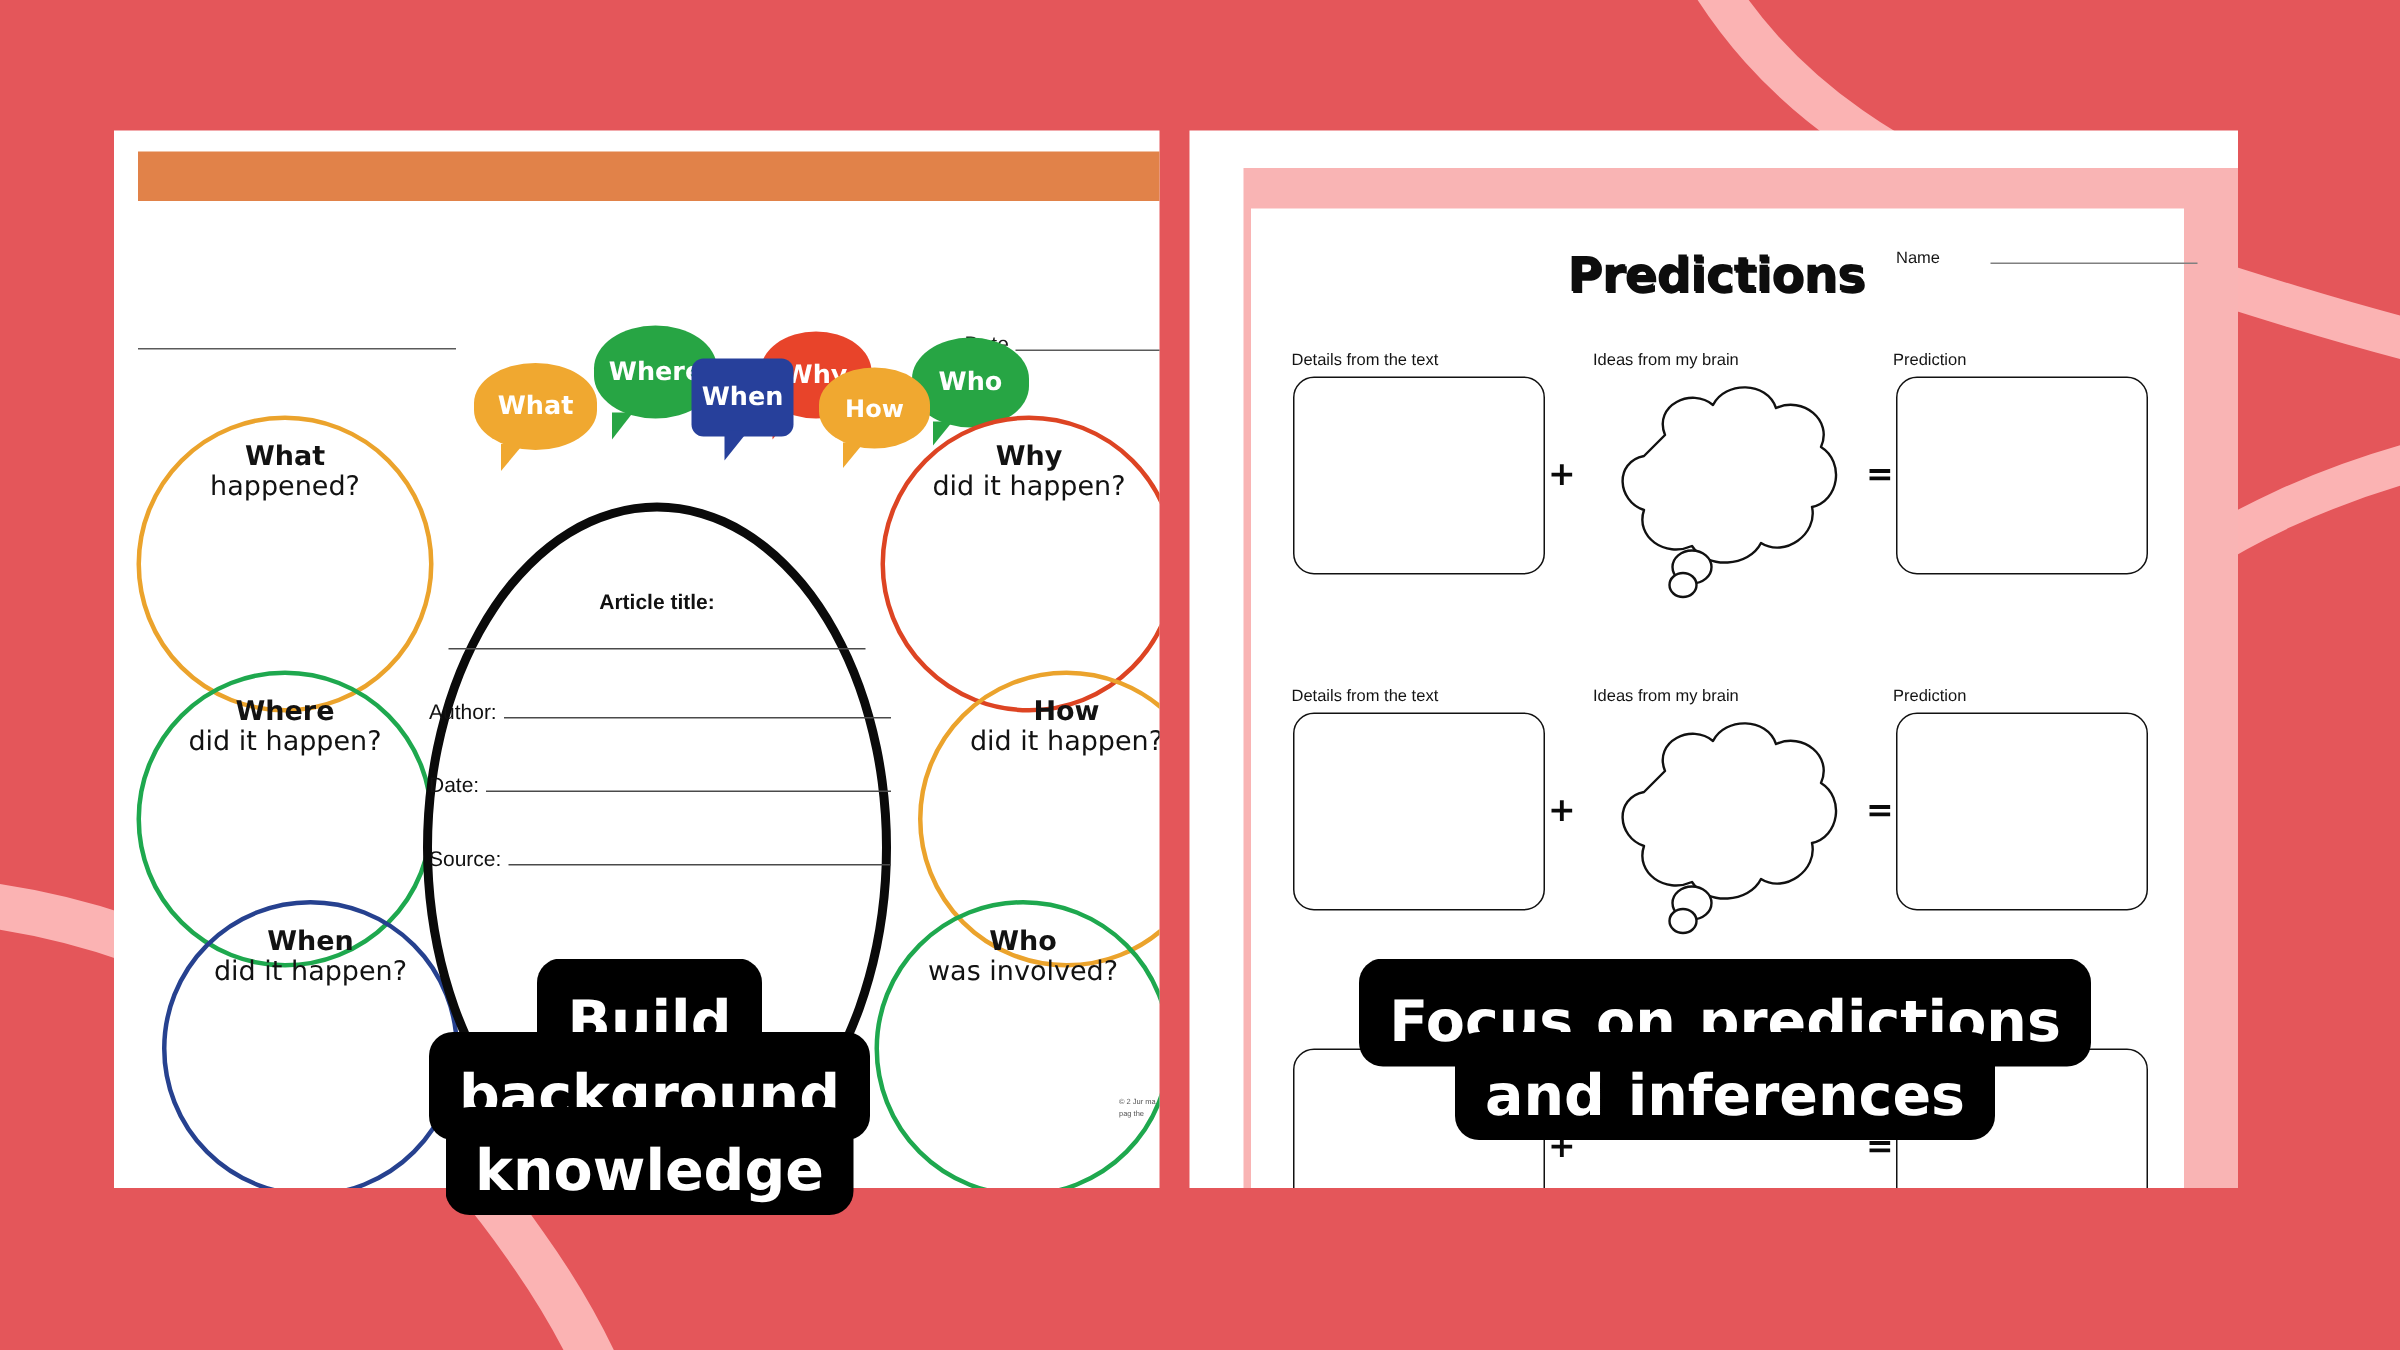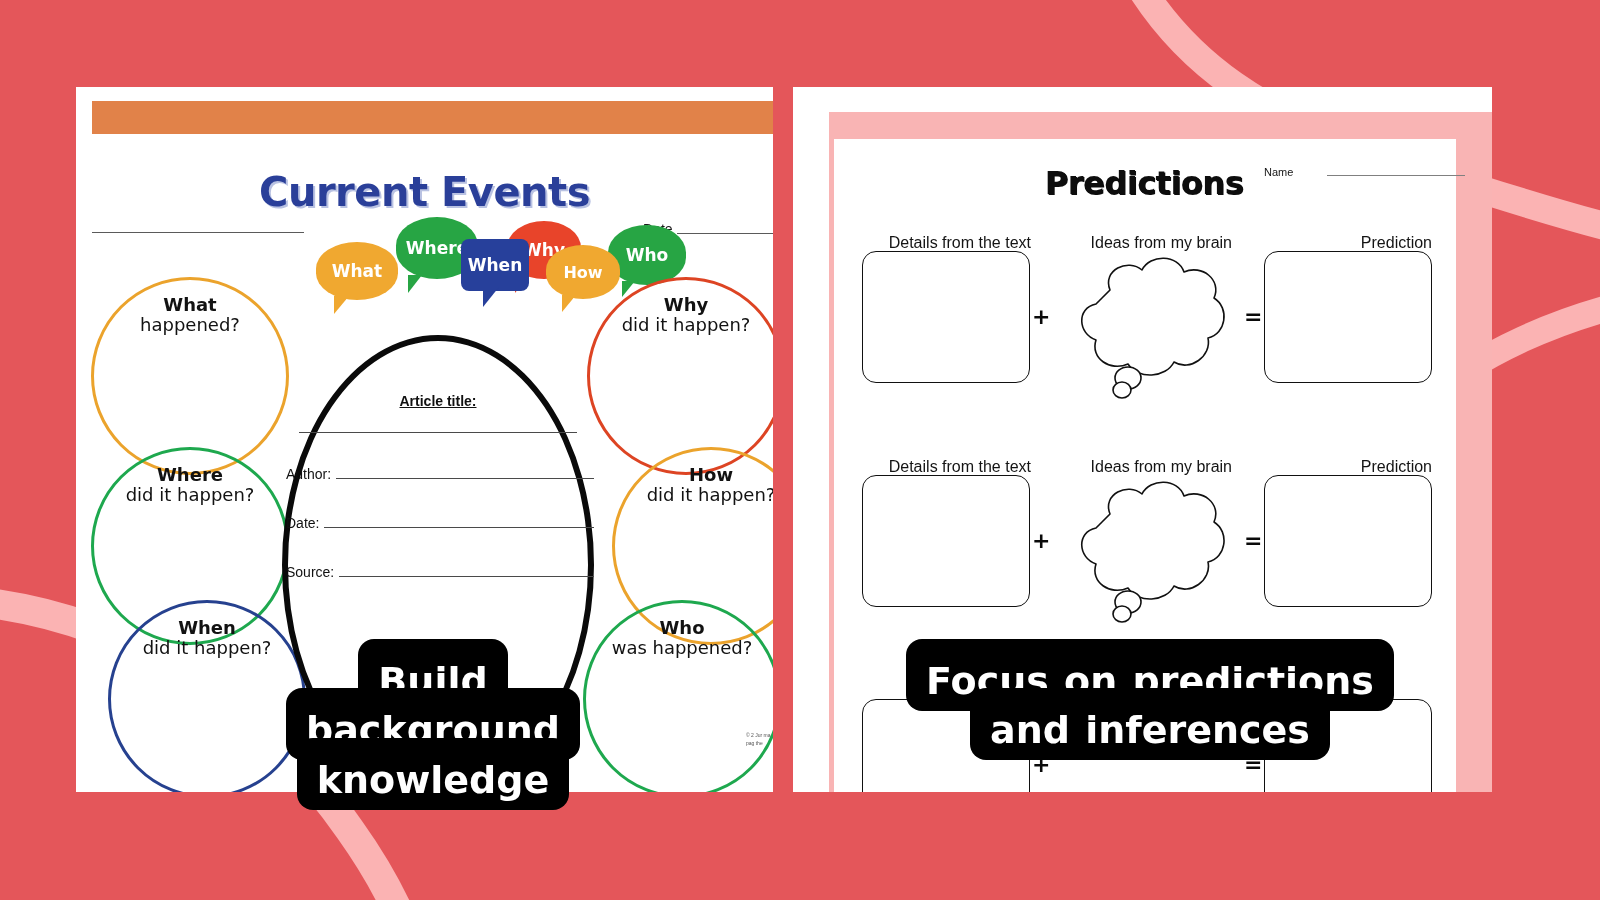--- a/index.html
+++ b/index.html
@@ -137,21 +137,20 @@
     left: 206px; top: 248px;
     width: 312px; height: 460px;
     z-index: 4;
     padding-top: 58px;
   }
   #article-title-label {
     text-align: center;
     font-size: 14px;
     font-weight: 600;
     color: #111;
-    text-decoration: underline;
   }
   #article-title-rule {
     margin: 23px auto 0 auto;
     width: 278px;
     border-bottom: 1.4px solid #4a4a4a;
   }
   .field-row {
     display: flex;
     align-items: flex-end;
     font-size: 14px;
@@ -213,22 +212,22 @@
     display: inline-block;
     width: 138px;
     border-bottom: 1.6px solid #808080;
     margin-bottom: 2px;
   }
 
   .pred-row { position: absolute; left: 28px; width: 570px; height: 175px; }
   .col-cap {
     position: absolute;
     top: 0;
-    text-align: right;
-    font-size: 16px;
+    text-align: left;
+    font-size: 11px;
     color: #141414;
     width: 170px;
   }
   .detail-box, .prediction-box {
     position: absolute;
     top: 17px;
     width: 168px; height: 132px;
     border: 1.4px solid #111;
     border-radius: 14px;
     background: #fff;
@@ -285,21 +284,20 @@
   <svg class="swoosh-layer" width="1600" height="900" viewBox="0 0 1600 900">
     <path d="M1130 -30 C 1180 60, 1260 120, 1420 170 C 1500 196, 1560 215, 1620 230" stroke="#fbb3b3" stroke-width="28" fill="none" stroke-linecap="round"></path>
     <path d="M1640 300 C 1560 318, 1480 352, 1420 404 C 1380 440, 1352 486, 1340 540" stroke="#fbb3b3" stroke-width="26" fill="none" stroke-linecap="round"></path>
     <path d="M-40 600 C 120 612, 260 700, 350 830 C 380 872, 398 908, 410 940" stroke="#fbb3b3" stroke-width="30" fill="none" stroke-linecap="round"></path>
   </svg>
 
   <div id="left-card">
 
     <div id="orange-bar"></div>
 
-    <div id="ce-title">Current Events</div>
 
     <div id="name-rule"></div>
 
     <div id="date-group">
       <span>Date</span>
       <span class="rule"></span>
     </div>
 
     <div id="bubbles">
 
@@ -373,21 +371,21 @@
     <div class="node" style="left:536px; top:360px; width:198px; height:198px; border-width:3.5px; border-color:#eba32c; z-index:2;">
       <div class="node-label" style="top:16px;">
         <span class="big">How</span>
         <span class="small">did it happen?</span>
       </div>
     </div>
 
     <div class="node" style="left:507px; top:513px; width:198px; height:198px; border-width:3.5px; border-color:#1ea84e; z-index:2;">
       <div class="node-label" style="top:16px;">
         <span class="big">Who</span>
-        <span class="small">was happened?</span>
+        <span class="small">was involved?</span>
       </div>
     </div>
 
     <div id="center-node"></div>
     <div id="center-fields">
       <div id="article-title-label">Article title:</div>
       <div id="article-title-rule"></div>
 
       <div class="field-row">
         <span class="lbl">Author:</span>

